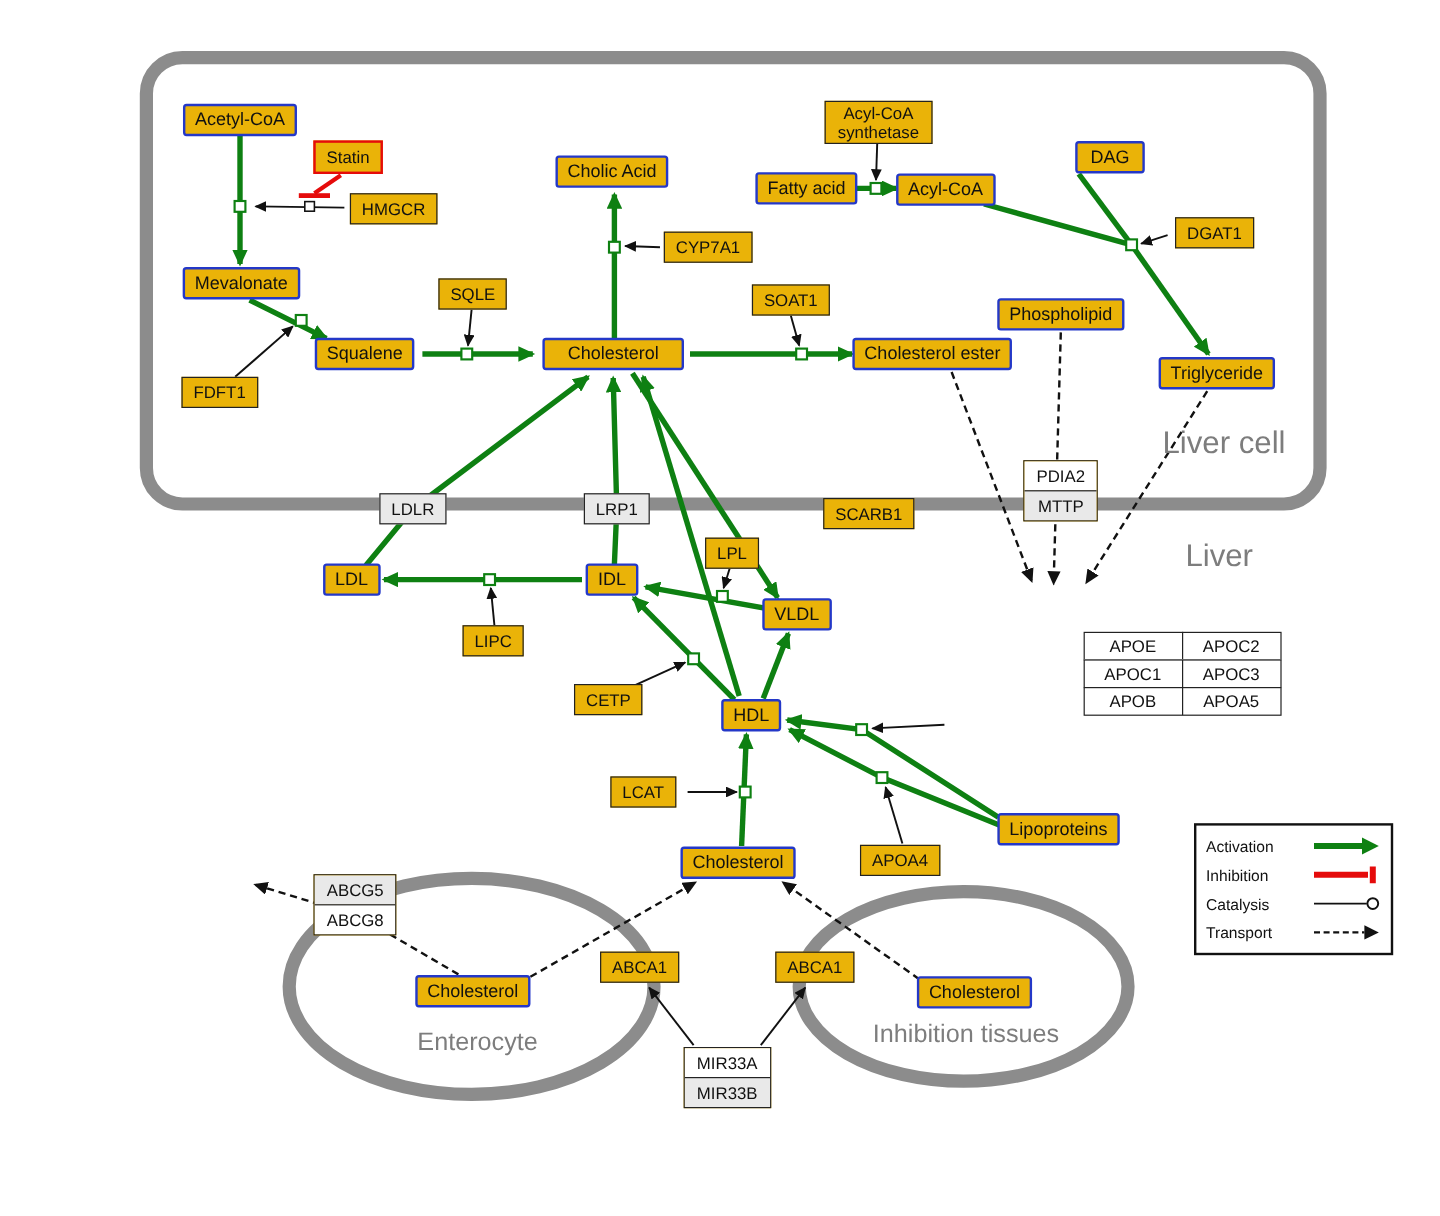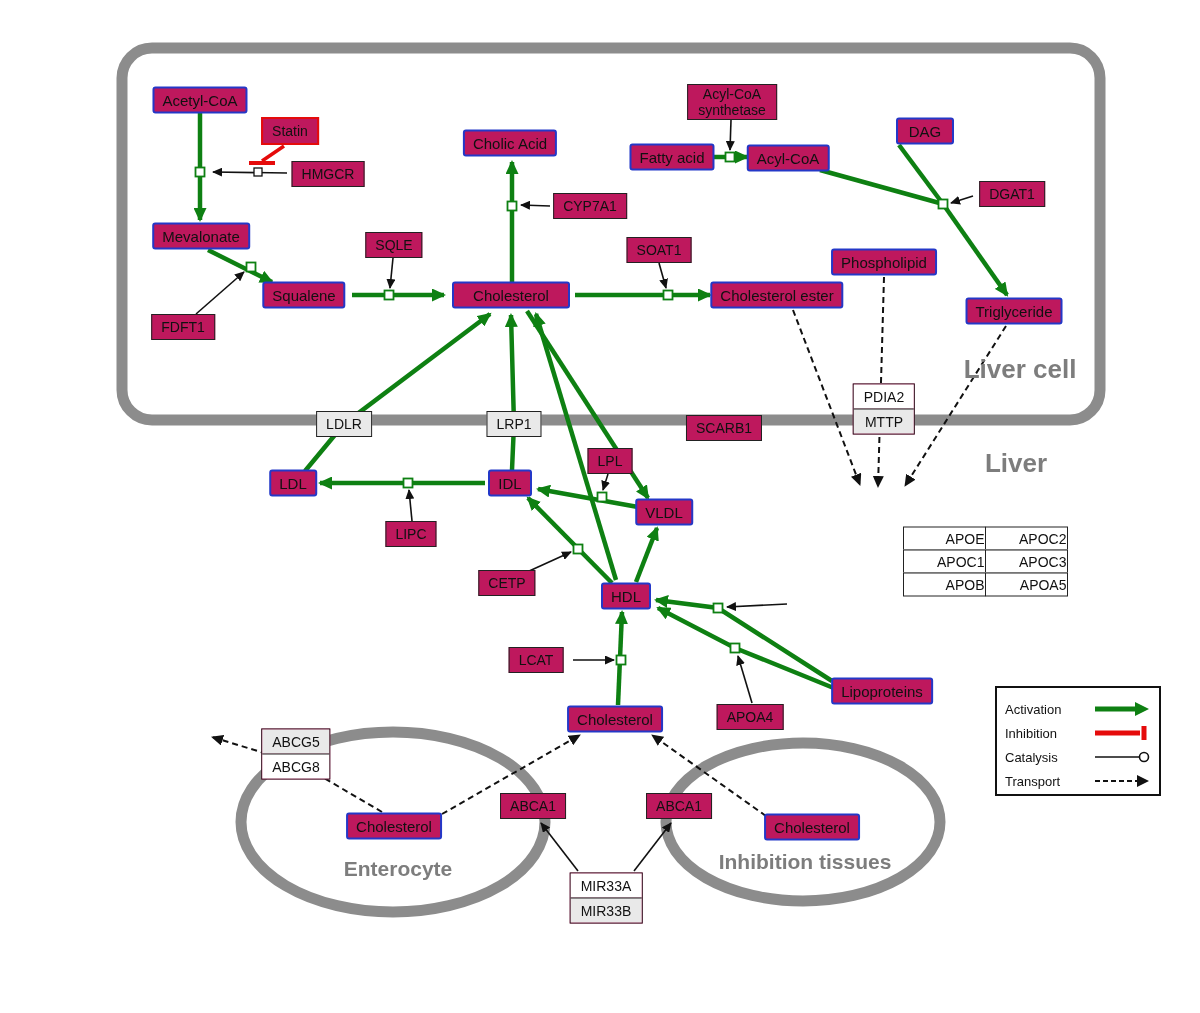--- a/index.html
+++ b/index.html
@@ -2,48 +2,48 @@
 <html><head>
 <meta charset="utf-8">
 <style>
   *{box-sizing:border-box;margin:0;padding:0}
   html,body{background:#fff}
   body{font-family:"Liberation Sans", sans-serif;color:#111}
   .canvas{position:relative;width:1200px;height:1013px;background:#fff;overflow:hidden}
   svg.layer{position:absolute;left:0;top:0}
 
   
-  .nd{position:absolute;transform:translate(-50%,-50%);background:#be185d;
+  .nd{position:absolute;transform:translate(-50%,-50%);background:#eab308;
       border:2.4px solid #2438c8;border-radius:3px;padding:2px 8px;
       font-size:15px;line-height:19px;white-space:nowrap;text-align:center;z-index:5}
   .enz{border:1.4px solid #222;border-radius:0;font-size:14px;padding:2.5px 9px}
   .enz.gray{background:#e9e9e9}
   .enz.red{border-color:#e50b0b;border-width:2.6px}
   .stack{padding:0}
   .stack .row{padding:2.5px 10px;border-top:1.4px solid #222;background:#fff}
   .stack .row:first-child{border-top:0}
   .stack .row.gray{background:#e9e9e9}
   .two{padding:1px 10px;line-height:16px}
 
   
   .apo{position:absolute;transform:translate(-50%,-50%);display:grid;
        grid-template-columns:82px 82px;z-index:5;background:#fff}
-  .apo .cell{border:1px solid #222;margin:-0.5px;font-size:14px;text-align:right;
+  .apo .cell{border:1px solid #222;margin:-0.5px;font-size:14px;text-align:center;
        padding:3px 0;background:#fff}
 
   
-  .rlabel{position:absolute;transform:translate(-50%,-50%);font-weight:bold;
+  .rlabel{position:absolute;transform:translate(-50%,-50%);font-weight:normal;
        color:#7d7d7d;white-space:nowrap;z-index:2}
   .rlabel.big{font-size:26px}
   .rlabel.med{font-size:21px}
 
   
   .legend{position:absolute;left:995px;top:686px;width:166px;border:2.5px solid #111;
        background:#fff;padding:5px 8px;z-index:6}
-  .legend .lrow{display:flex;align-items:flex-end;justify-content:space-between;height:24px}
+  .legend .lrow{display:flex;align-items:center;justify-content:space-between;height:24px}
   .legend .llabel{font-size:13px}
 </style>
 </head>
 <body>
 
 <div class="canvas">
 
   <svg class="layer" width="1200" height="1013" viewBox="0 0 1200 1013">
     <defs>
       <marker id="mG" markerWidth="15" markerHeight="13" refX="12" refY="6.5" orient="auto" markerUnits="userSpaceOnUse">

